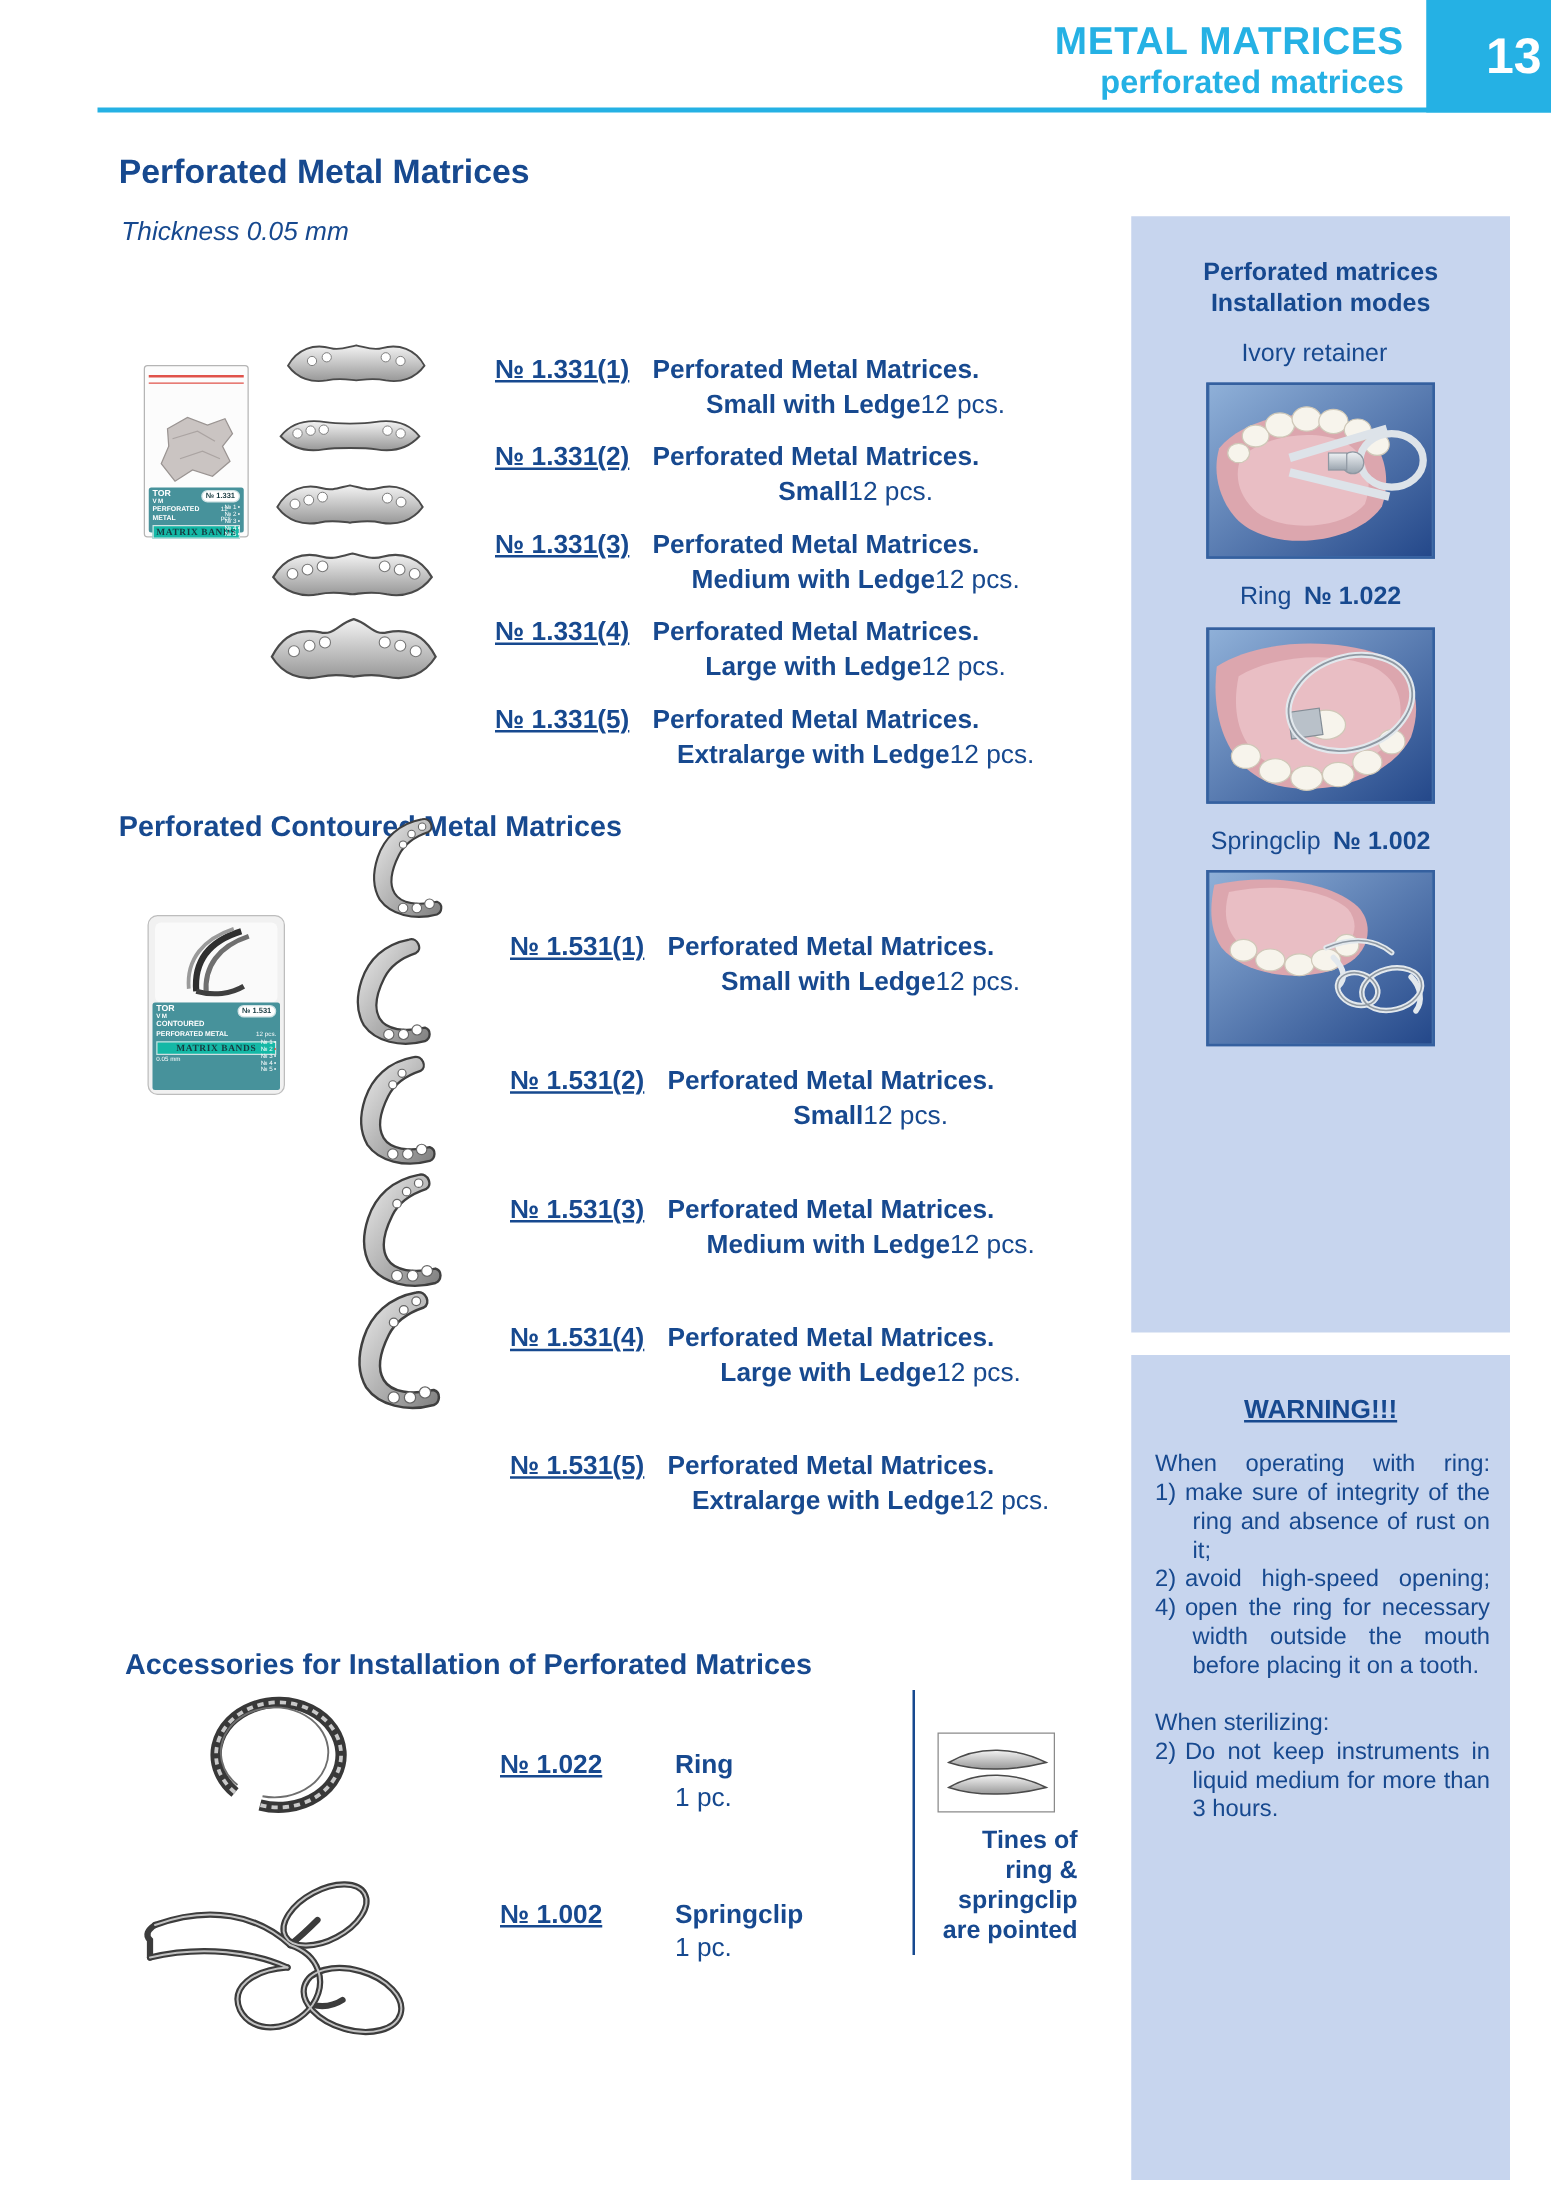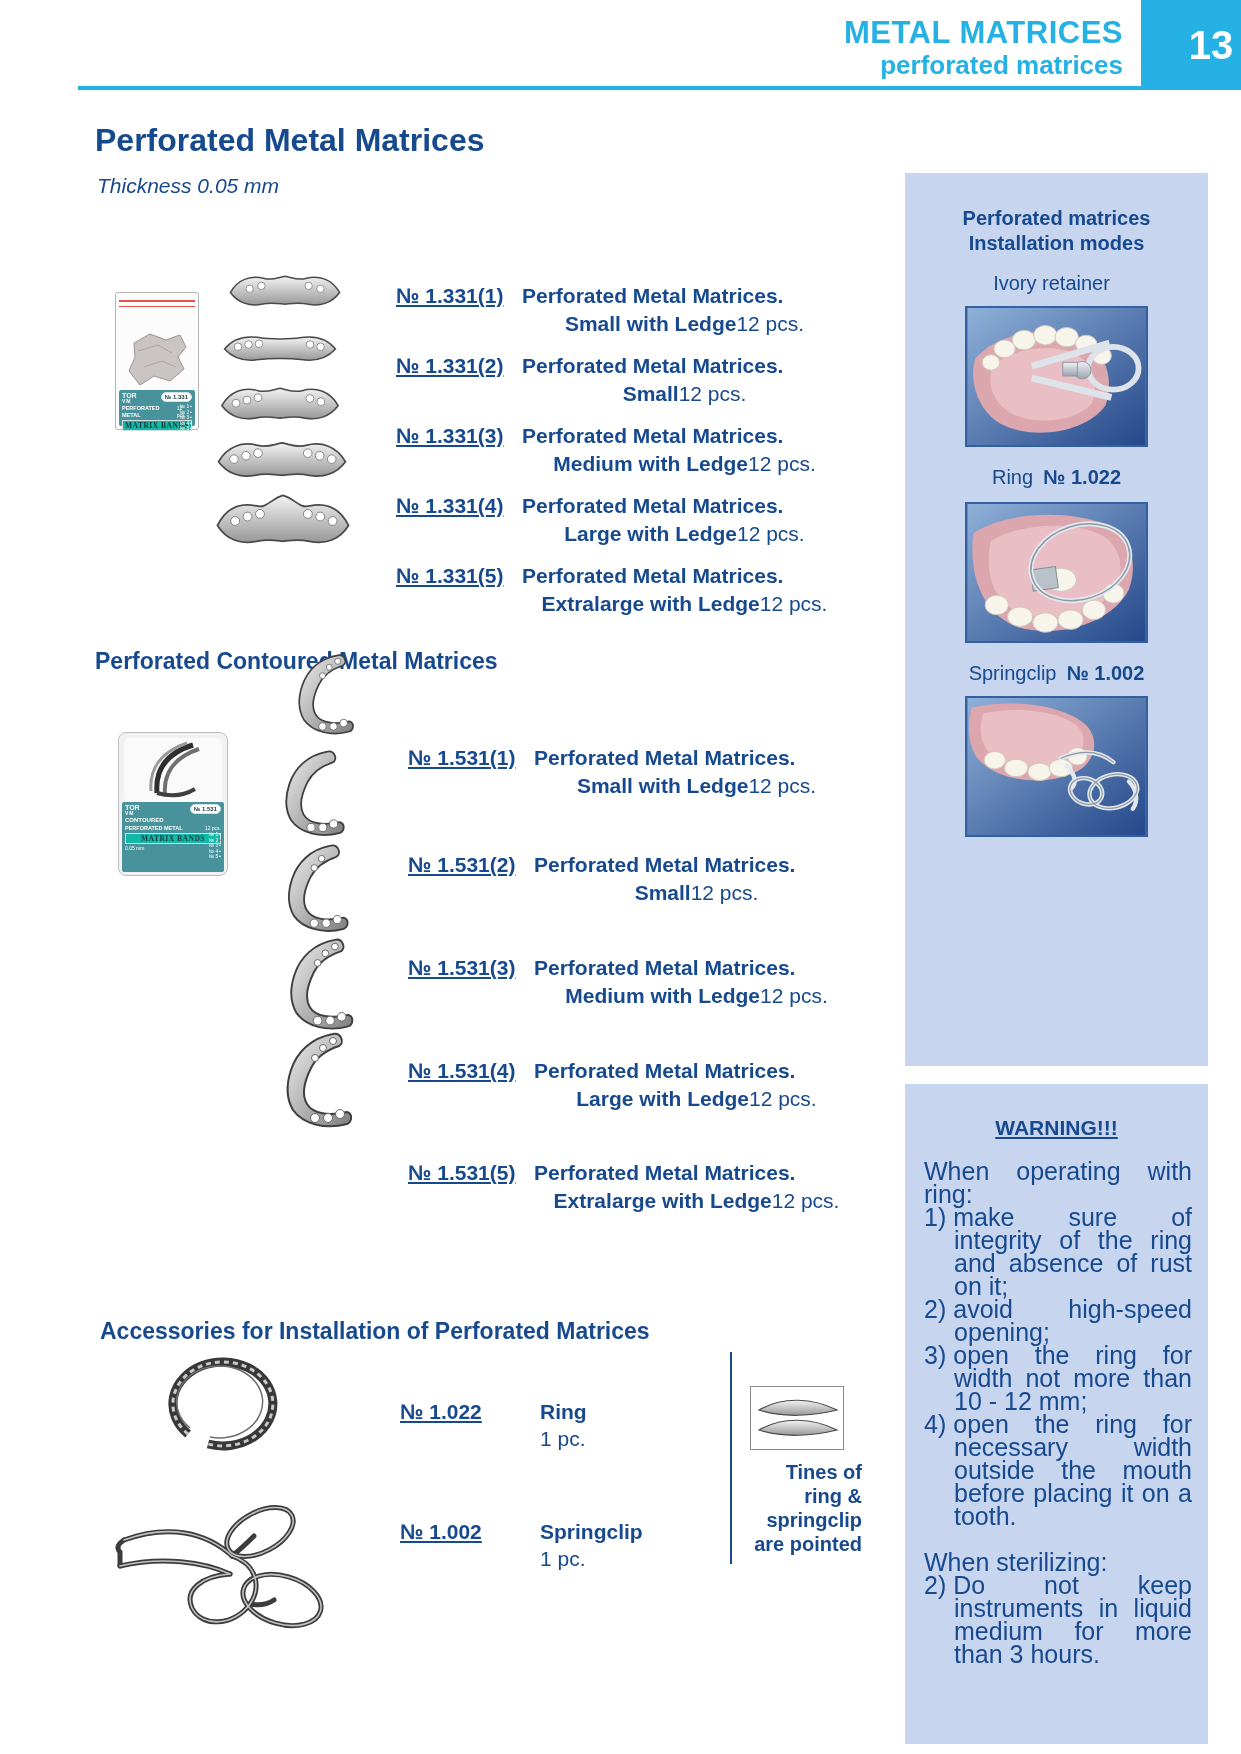--- a/index.html
+++ b/index.html
@@ -10,21 +10,21 @@
   
   .hdr-rule{position:absolute;left:38px;right:0;top:86px;height:4px;background:#25b1e4;}
   .hdr-titles{position:absolute;top:16px;right:158px;text-align:right;color:#25b1e4;font-weight:bold;}
   .hdr-title{font-size:31px;line-height:34px;letter-spacing:.5px;}
   .hdr-sub{font-size:26px;line-height:30px;}
   .pagenum-box{position:absolute;top:0;right:0;width:140px;height:90px;background:#25b1e4;
                display:flex;align-items:center;justify-content:center;color:#fff;
                font-size:40px;font-weight:bold;}
 
   
-  .doc-title{position:absolute;left:55px;top:122px;font-size:32px;font-weight:bold;color:#17498f;text-align:right;}
+  .doc-title{position:absolute;left:55px;top:122px;font-size:27px;font-weight:bold;color:#17498f;text-align:right;}
   .thickness{position:absolute;left:57px;top:174px;font-size:21px;font-style:italic;color:#17498f;}
   .sec-h{position:absolute;left:55px;font-size:23px;font-weight:bold;color:#17498f;}
 
   
   .listing{position:absolute;left:356px;width:449px;color:#17498f;font-size:21px;font-weight:bold;line-height:25px;}
   .listing .l1{display:flex;}
   .listing .code{flex:0 0 126px;text-decoration:underline;white-space:nowrap;}
   .listing .name{white-space:nowrap;}
   .listing .l2{display:flex;justify-content:center;padding-left:128px;margin-top:3px;}
   .listing .qty{font-weight:normal;}
@@ -67,21 +67,21 @@
   .inst-h{position:absolute;left:865px;top:206px;width:303px;text-align:center;color:#17498f;
           font-size:20px;font-weight:bold;line-height:25px;}
   .mode{position:absolute;left:865px;width:303px;text-align:center;font-size:20px;color:#17498f;}
   .mode .mode-code{font-weight:bold;margin-left:10px;}
   .photo{position:absolute;left:925px;width:183px;height:141px;border:2px solid #35609f;
          box-sizing:border-box;background:#4b76ae;}
   .photo svg{display:block;width:100%;height:100%;}
 
   .warn-title{position:absolute;left:865px;top:1116px;width:303px;text-align:center;color:#17498f;
               font-size:21px;font-weight:bold;text-decoration:underline;}
-  .warn-body{position:absolute;left:884px;top:1160px;width:268px;color:#17498f;font-size:25px;line-height:23px;}
+  .warn-body{position:absolute;left:884px;top:1160px;width:268px;color:#17498f;font-size:19px;line-height:23px;}
   .jlast{text-align:justify;text-align-last:justify;}
   .witem{padding-left:30px;text-indent:-30px;text-align:justify;}
   .wnum{margin-right:7px;}
   .wgap{height:23px;}
 
   
   .acc-code{position:absolute;left:360px;font-size:21px;font-weight:bold;text-decoration:underline;color:#17498f;white-space:nowrap;}
   .acc-name{position:absolute;left:500px;font-size:21px;font-weight:bold;color:#17498f;}
   .acc-qty{position:absolute;left:500px;font-size:21px;color:#17498f;}
   .acc-divider{position:absolute;left:690px;top:1352px;width:2px;height:212px;background:#17498f;}
@@ -510,20 +510,19 @@
       </g>
     </svg>
   </div>
 
   <div class="panel panel-warn"></div>
   <div class="warn-title">WARNING!!!</div>
   <div class="warn-body">
     <div class="jlast">When operating with ring:</div>
     <div class="witem"><span class="wnum">1)</span><span>make sure of integrity of the ring and absence of rust on it;</span></div>
     <div class="witem jlast"><span class="wnum">2)</span><span>avoid high-speed opening;</span></div>
-    <div class="witem"><span class="wnum">3)</span><span>open the ring for width not more than 10 - 12 mm;</span></div>
     <div class="witem"><span class="wnum">4)</span><span>open the ring for necessary width outside the mouth before placing it on a tooth.</span></div>
     <div class="wgap"></div>
     <div>When sterilizing:</div>
     <div class="witem"><span class="wnum">2)</span><span>Do not keep instruments  in liquid medium for more than 3 hours.</span></div>
   </div>
 
 </div>
 
 </body></html>

